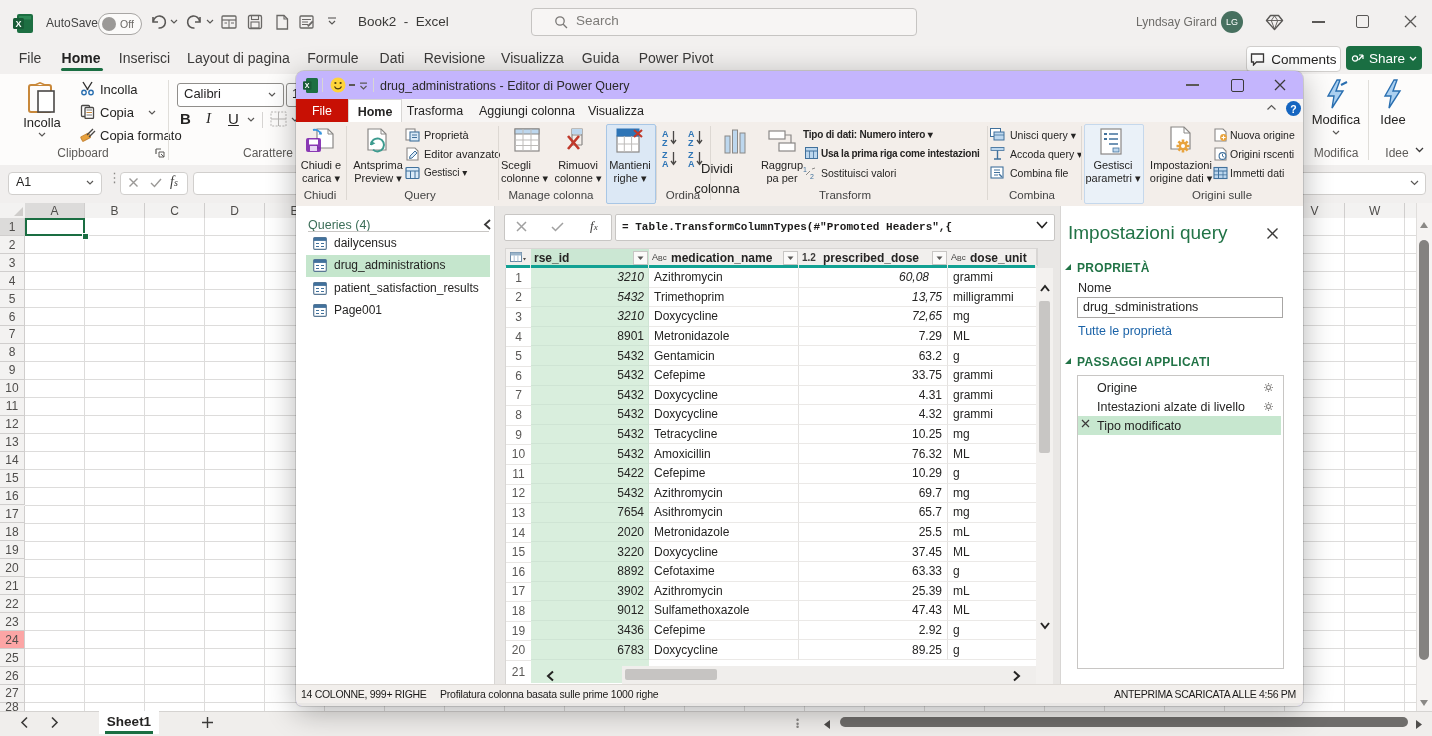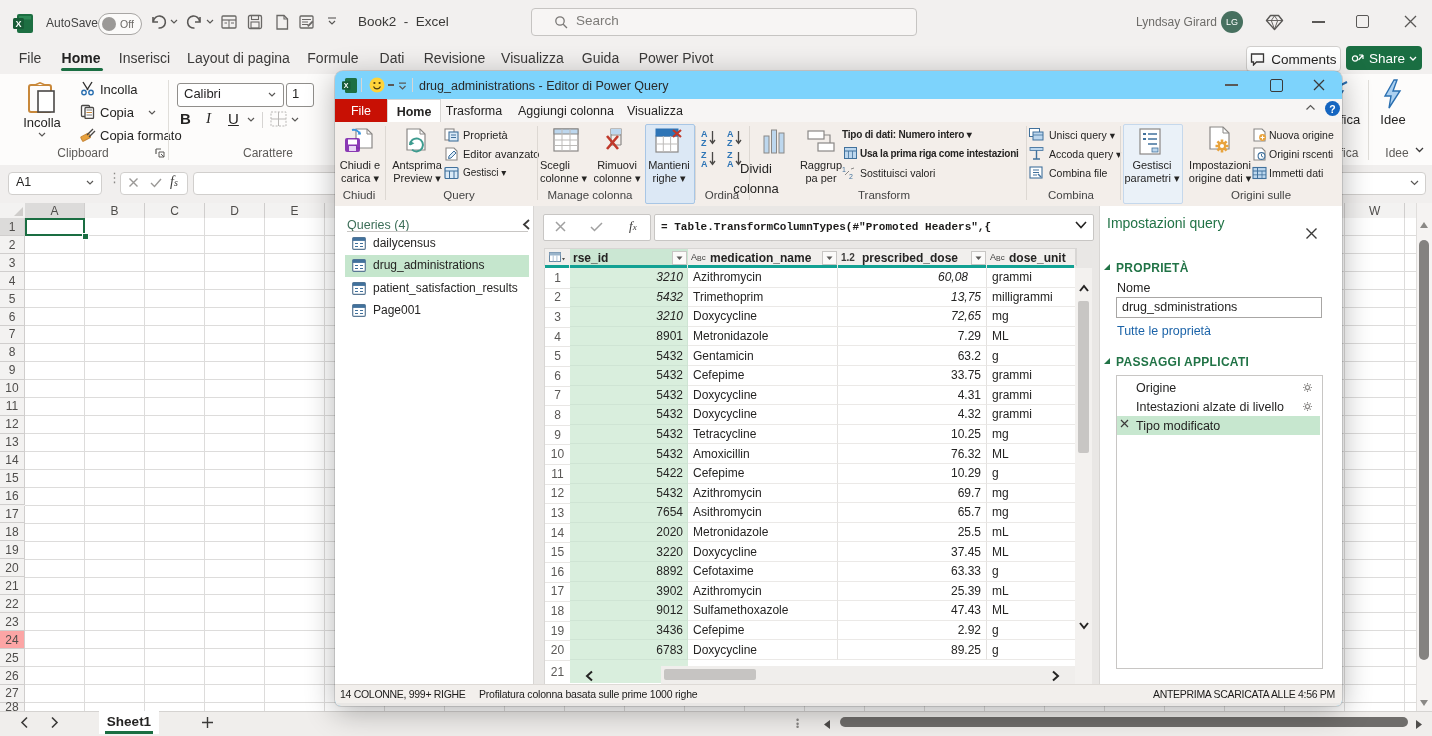--- a/index.html
+++ b/index.html
@@ -413,21 +413,21 @@
     <svg width="8" height="9" viewBox="0 0 8 9">
       <path d="M8 0 L2 4.5 L8 9 z" fill="#4f4d4b"></path>
     </svg>
   </div>
 <div style="position:absolute;left:840px;top:717px;width:568px;height:10px;background:#6f6d6b;border-radius:5px;"></div>
 <div style="position:absolute;left:1416px;top:720px;width:8px;height:9px;">
     <svg width="8" height="9" viewBox="0 0 8 9">
       <path d="M0 0 L6 4.5 L0 9 z" fill="#4f4d4b"></path>
     </svg>
   </div>
-<div style="position:absolute;left:296px;top:71px;width:1007px;height:635px;background:#7dd3fc;border-radius:8px 8px 6px 6px;box-shadow:0 6px 30px rgba(0,0,0,0.3),0 0 0 1px rgba(0,0,0,0.12);z-index:10;overflow:hidden;margin-left:39px;">
+<div style="position:absolute;left:296px;top:71px;width:1007px;height:635px;background:#c4b5fd;border-radius:8px 8px 6px 6px;box-shadow:0 6px 30px rgba(0,0,0,0.3),0 0 0 1px rgba(0,0,0,0.12);z-index:10;overflow:hidden;">
 <div style="position:absolute;left:7px;top:7px;width:15px;height:15px;">
       <svg width="15" height="15" viewBox="0 0 15 15">
 <rect x="3" y="0" width="12" height="15" rx="1.5" fill="#1d6f42"></rect>
 <rect x="0" y="3.2" width="8.5" height="8.5" rx="1" fill="#185c37"></rect>
 <text x="4.2" y="10" font-size="7" font-weight="bold" fill="#fff" text-anchor="middle" font-family="Liberation Sans">X</text>
       </svg>
     </div>
 <div style="position:absolute;left:26px;top:7px;width:1px;height:14px;background:#d8d6d4;"></div>
 <div style="position:absolute;left:34px;top:6px;width:16px;height:16px;">
       <svg width="16" height="16" viewBox="0 0 16 16">
@@ -933,21 +933,21 @@
         <path d="M1 8 L5 3 L9 8" fill="none" stroke="#252423" stroke-width="2"></path>
       </svg>
     </div>
 <div style="position:absolute;left:743px;top:230px;width:11px;height:152px;background:#c8c6c4;border-radius:2px;"></div>
 <div style="position:absolute;left:744px;top:549px;width:10px;height:11px;">
       <svg width="10" height="11" viewBox="0 0 10 11">
         <path d="M1 3 L5 8 L9 3" fill="none" stroke="#252423" stroke-width="2"></path>
       </svg>
     </div>
 <div style="position:absolute;left:764px;top:135px;width:243px;height:478px;background:#fff;border-left:1px solid #d8d6d4;"></div>
-<div style="position:absolute;left:772px;top:144px;width:200px;height:24px;font-size:14px;color:#217346;">Impostazioni query</div>
+<div style="position:absolute;left:772px;top:151px;width:200px;height:24px;font-size:19px;color:#217346;">Impostazioni query</div>
 <div style="position:absolute;left:970px;top:156px;width:13px;height:13px;">
       <svg width="13" height="13" viewBox="0 0 13 13">
         <path d="M1.5 1.5 L11.5 11.5 M11.5 1.5 L1.5 11.5" stroke="#3b3a39" stroke-width="1.4"></path>
       </svg>
     </div>
 <div style="position:absolute;left:768px;top:192px;width:8px;height:8px;">
       <svg width="8" height="8" viewBox="0 0 8 8">
         <path d="M7 1 L7 7 L1 7 z" fill="#217346"></path>
       </svg>
     </div>

